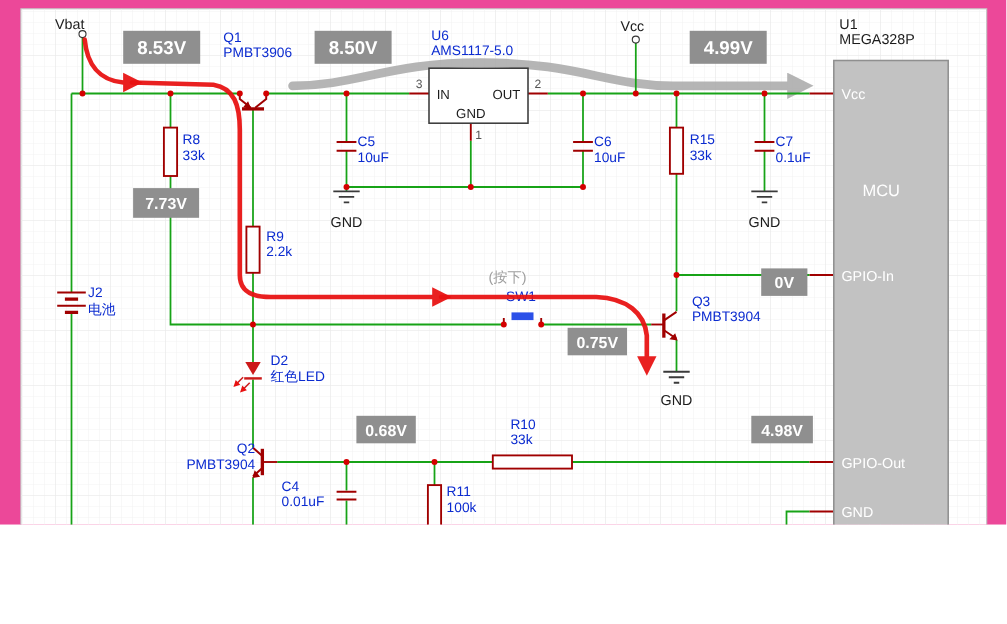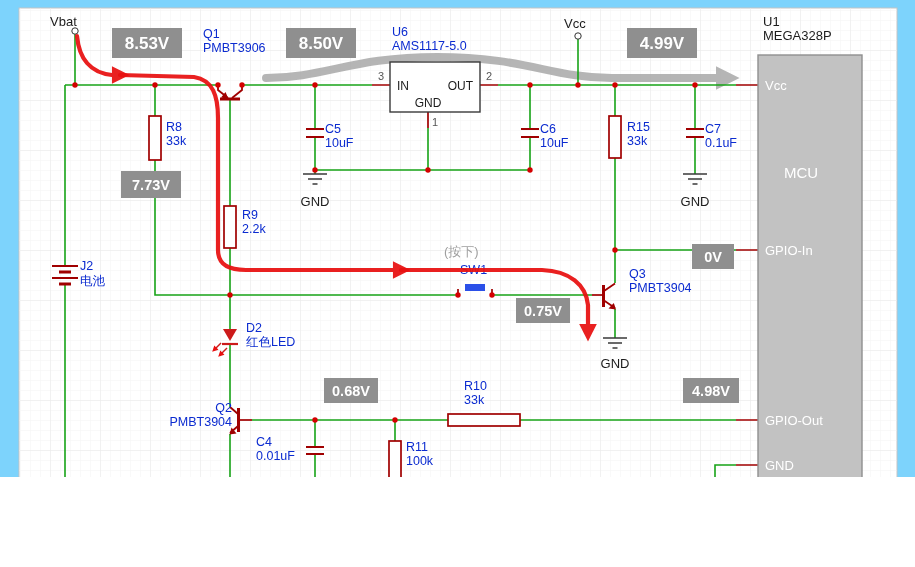--- a/index.html
+++ b/index.html
@@ -1,16 +1,16 @@
 <!DOCTYPE html>
 <html><head>
 <meta charset="utf-8">
 <style>
   html,body{margin:0;padding:0;background:#ffffff;}
-  .stage{position:relative;width:915px;height:477px;background:#7dd3fc;
+  .stage{position:relative;width:915px;height:477px;background:#ec4899;
          font-family:"Liberation Sans","DejaVu Sans",sans-serif;overflow:hidden;}
   svg{position:absolute;left:0;top:0;}
   .wire{stroke:#17a317;stroke-width:1.6;fill:none;}
   .pin{stroke:#a00000;stroke-width:1.7;fill:none;}
   .body{stroke:#a00000;stroke-width:1.7;fill:#ffffff;}
   .sym{stroke:#a00000;stroke-width:1.8;fill:none;}
   .bar{stroke:#a00000;stroke-width:3;fill:none;}
   .gndsym{stroke:#3a3a3a;stroke-width:1.7;fill:none;}
   .dot{fill:#d40000;}
   .lblB{fill:#0b2bd0;font-size:12.5px;}

